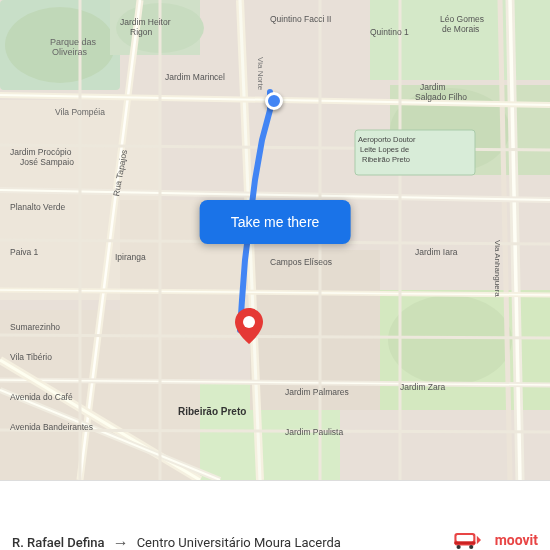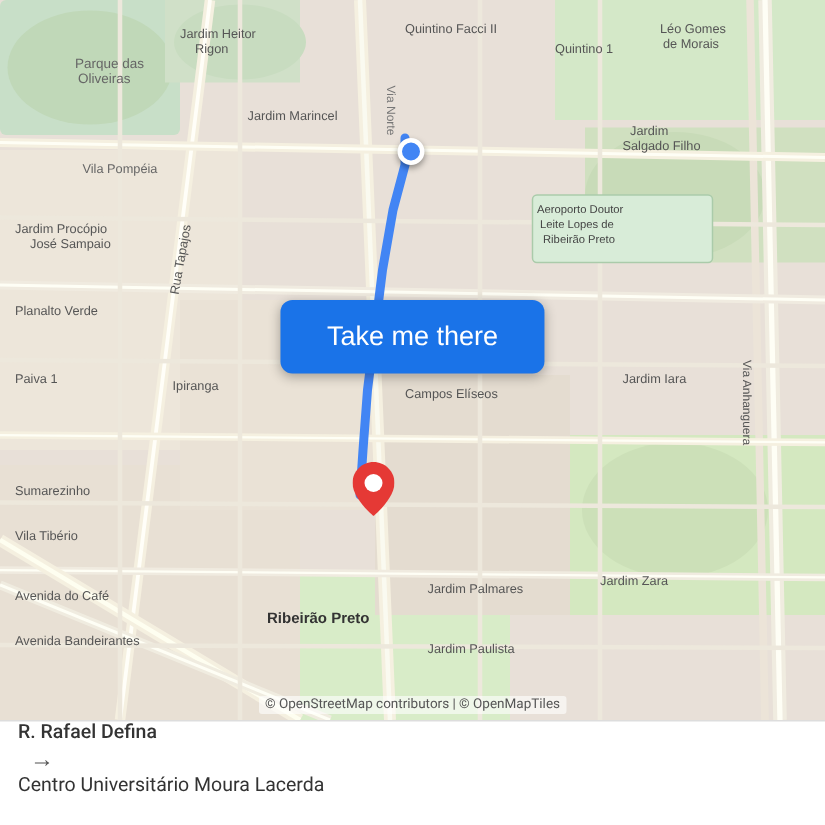--- a/index.html
+++ b/index.html
@@ -40,21 +40,21 @@
     #take-me-there-btn {
       position: absolute;
       top: 200px;
       left: 50%;
       transform: translateX(-50%);
       background-color: #1a73e8;
       color: white;
       border: none;
       border-radius: 8px;
       padding: 14px 31px;
-      font-size: 18px;
+      font-size: 14px;
       font-weight: 500;
       cursor: pointer;
       white-space: nowrap;
       z-index: 10;
       box-shadow: 0 2px 8px rgba(0,0,0,0.3);
     }
 
     
     .origin-marker {
       position: absolute;
@@ -96,25 +96,24 @@
       padding: 1px 4px;
       border-radius: 2px;
     }
 
     
     #bottom-bar {
       width: 550px;
       height: 70px;
       background-color: white;
       display: flex;
-      align-items: flex-start;
+      align-items: flex-end;
       padding: 0 12px;
       border-top: 1px solid #ddd;
       position: relative;
-      flex-direction: column;
     }
 
     .route-from {
       font-size: 13px;
       color: #333;
       font-weight: 500;
       flex-shrink: 0;
     }
 
     .route-arrow {
@@ -290,21 +289,20 @@
 
   <div class="dest-marker">
     <svg viewBox="0 0 28 36" xmlns="http://www.w3.org/2000/svg">
       <path d="M14 0C6.27 0 0 6.27 0 14c0 10.5 14 22 14 22s14-11.5 14-22C28 6.27 21.73 0 14 0z" fill="#e53935"></path>
       <circle cx="14" cy="14" r="6" fill="white"></circle>
     </svg>
   </div>
 
   <button id="take-me-there-btn">Take me there</button>
 
-  <div class="map-attribution">© OpenStreetMap contributors | © OpenMapTiles</div>
 </div>
 
 <div id="bottom-bar">
   <span class="route-from">R. Rafael Defina</span>
   <span class="route-arrow">→</span>
   <span class="route-to">Centro Universitário Moura Lacerda</span>
 
   <div class="moovit-logo">
     <svg class="moovit-icon" viewBox="0 0 40 28" xmlns="http://www.w3.org/2000/svg">
 

